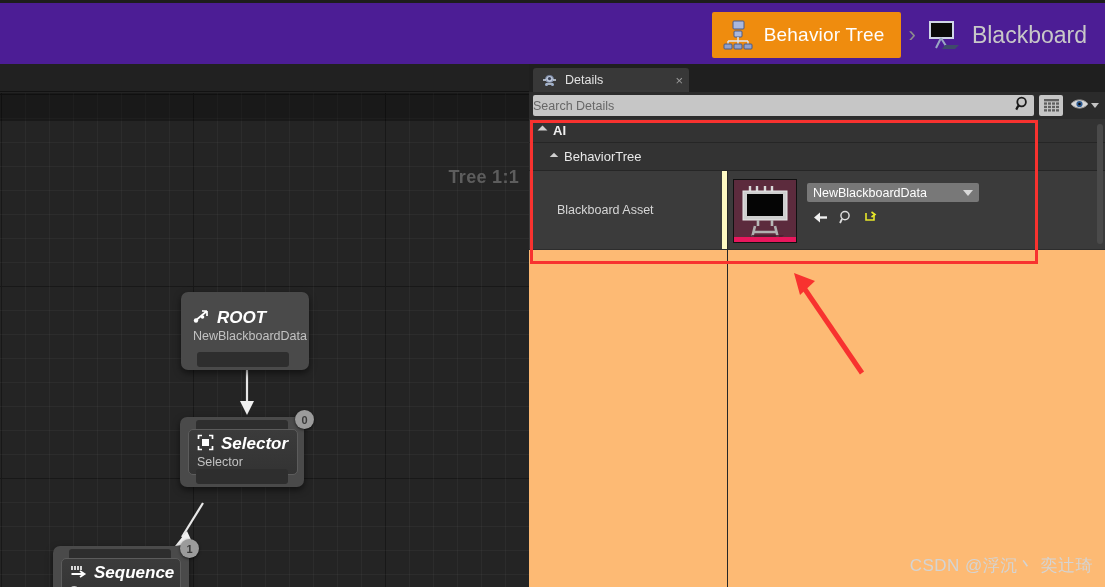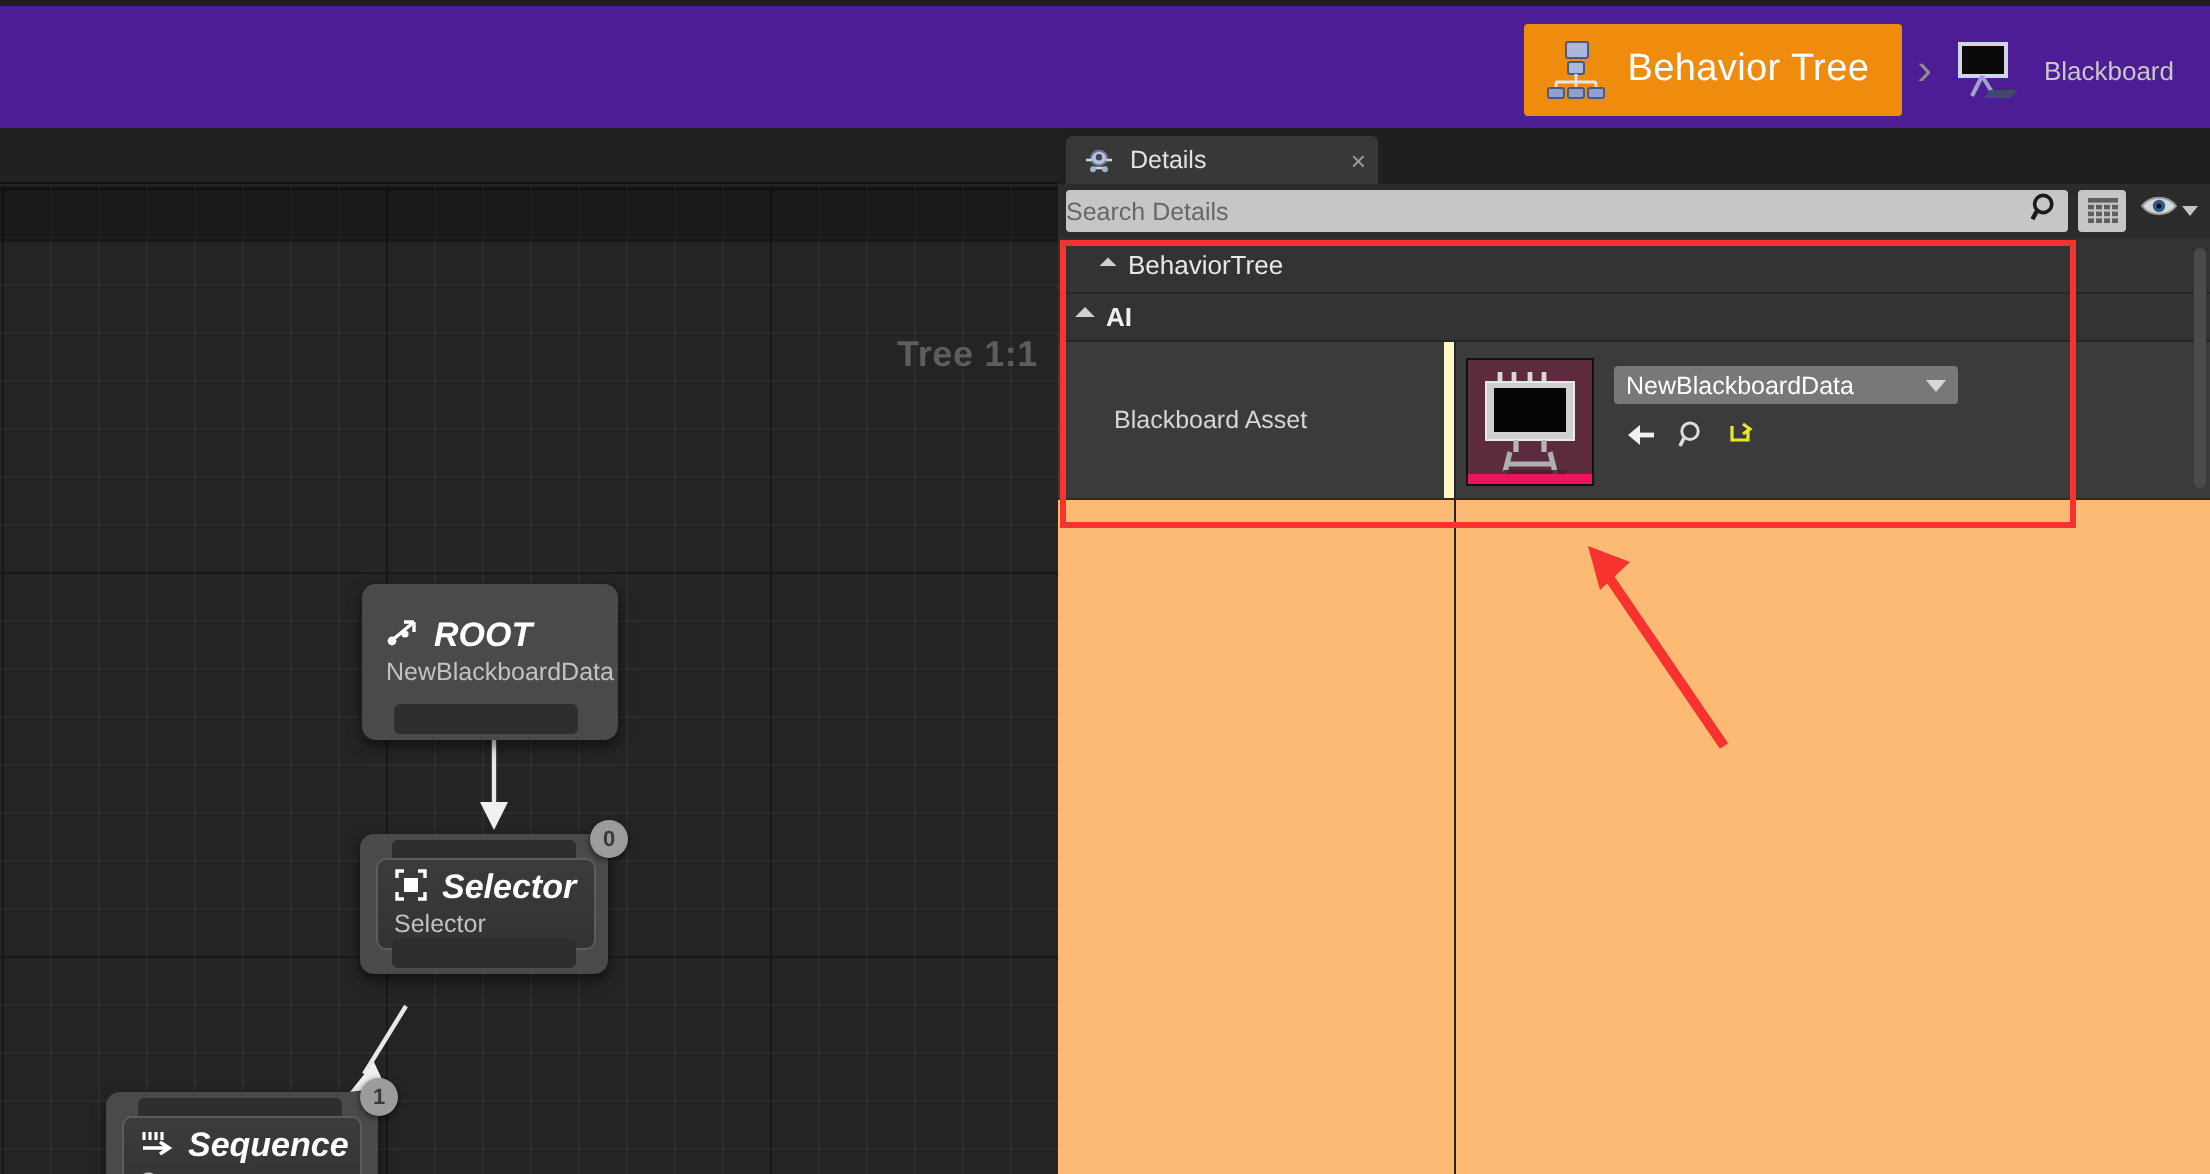--- a/index.html
+++ b/index.html
@@ -22,21 +22,21 @@
     display: flex; align-items: center;
   }
   .bc-btn {
     display: flex; align-items: center; gap: 10px;
     height: 46px; padding: 0 16px 0 10px;
     background: #ef8c0e; border-radius: 2px;
   }
   .bc-btn .bc-label { color: #fefefe; font-size: 19px; letter-spacing: .2px; }
   .bc-sep { color: #8c8c8c; font-size: 22px; padding: 0 10px 0 8px; }
   .bc-item { display: flex; align-items: center; gap: 12px; padding-right: 10px; }
-  .bc-item .bc-label { color: #c8c8c8; font-size: 13px; }
+  .bc-item .bc-label { color: #c8c8c8; font-size: 23px; }
 
   .icon-bt { width: 32px; height: 32px; display:block; }
   .icon-bb { width: 34px; height: 30px; display:block; }
 
   
   .graph-wrap {
     position: absolute; left: 0; top: 64px; width: 529px; height: 523px;
     background: #232323; overflow: hidden;
   }
   .graph-toolstrip {
@@ -392,28 +392,28 @@
             <circle cx="9.5" cy="7" r="3.1" fill="#2f5c93"></circle>
             <circle cx="9.5" cy="7" r="1.3" fill="#0f0f0f"></circle>
           </svg>
         </span>
         <span class="chev"></span>
       </div>
     </div>
 
     <div class="proptree">
 
+      <div class="cat-row" style="padding-left:10px;">
+        <span class="tri"></span>
+        <span class="cat-name">AI</span>
+      </div>
+
       <div class="cat-row sub" style="padding-left:22px; height:28px;">
         <span class="tri" style="border-left-width:6px; border-bottom-width:6px;"></span>
         <span class="cat-name reg">BehaviorTree</span>
-      </div>
-
-      <div class="cat-row" style="padding-left:10px;">
-        <span class="tri"></span>
-        <span class="cat-name">AI</span>
       </div>
 
       <div class="prop-row">
         <div class="prop-left">
           <span class="prop-label">Blackboard Asset</span>
         </div>
         <div class="prop-right">
 
           <div class="thumb">
             <svg width="62" height="62" viewBox="0 0 62 62">
@@ -464,14 +464,15 @@
     <div class="dscroll"></div>
   </div>
 
   <div class="redbox"></div>
 
   <svg class="redarrow" width="110" height="120" viewBox="0 0 110 120">
     <path d="M92 118 L32 30" stroke="#f8322f" stroke-width="5" fill="none"></path>
     <path d="M24 18 L45 26 L30 40 Z" fill="#f8322f"></path>
   </svg>
 
+  <div class="watermark">CSDN @浮沉丶 奕辻琦</div>
 
 </div>
 
 </body></html>

